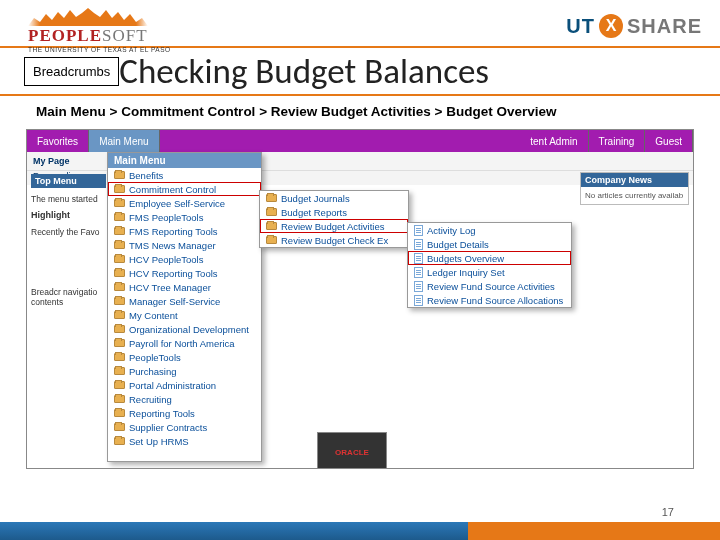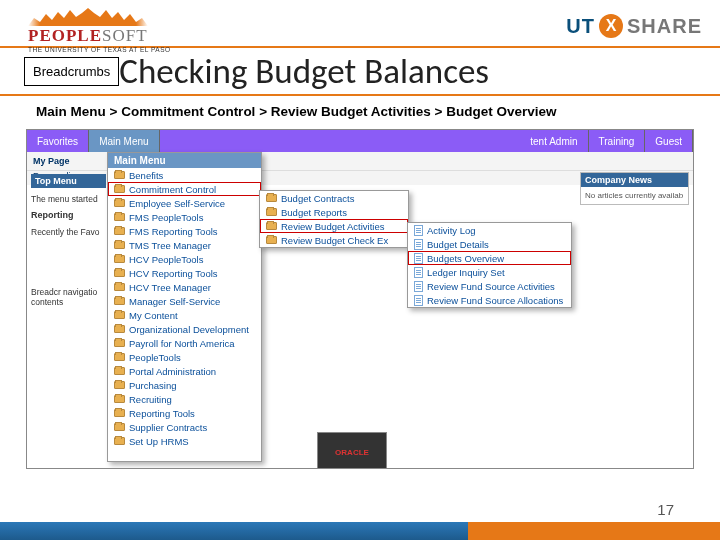--- a/index.html
+++ b/index.html
@@ -12,21 +12,21 @@
   .logo-left .skyline { width: 120px; height: 20px; background: linear-gradient(to right, transparent 0%, #e67817 10%, #e67817 90%, transparent 100%); clip-path: polygon(0 100%,5% 60%,10% 80%,15% 40%,20% 70%,25% 30%,30% 60%,35% 20%,40% 55%,45% 35%,50% 10%,55% 35%,60% 55%,65% 20%,70% 60%,75% 30%,80% 70%,85% 40%,90% 80%,95% 60%,100% 100%); margin-bottom: 1px;}
   .logo-right { display: flex; align-items: center; gap: 4px; padding-top: 8px; }
   .logo-right .ut { font-size: 20px; font-weight: bold; color: #0a4f7a; letter-spacing: 1px; }
   .logo-right .x { width: 24px; height: 24px; background: #e67817; color: #fff; border-radius: 50%; display: flex; align-items: center; justify-content: center; font-weight: bold; font-size: 16px; }
   .logo-right .share { font-size: 20px; font-weight: bold; color: #777; letter-spacing: 1px; }
   .title-row { display: flex; align-items: center; border-bottom: 2px solid #e67817; padding: 2px 0 2px 24px; }
   .bc-box { border: 1px solid #000; padding: 6px 8px; font-size: 13px; }
   .title { font-size: 35px; font-family: "Calibri", Arial, sans-serif; color: #222; }
   .path { font-size: 13.5px; font-weight: bold; padding: 8px 0 10px 36px; }
   .shot-wrap { margin: 0 26px; border: 1px solid #888; height: 340px; position: relative; overflow: hidden; background: #fff; }
-  .topbar { height: 22px; background: #8b5cf6; display: flex; align-items: stretch; font-size: 10px; }
+  .topbar { height: 22px; background: #a21caf; display: flex; align-items: stretch; font-size: 10px; }
   .tab { color: #fff; padding: 4px 10px; border-right: 1px solid #666; display: flex; align-items: center; }
   .tabgap { flex: 1; }
   .sub-row { display: flex; font-size: 9px; padding: 4px 6px; gap: 6px; background: #f4f4f4; border-bottom: 1px solid #ddd; }
   .rightcol { position: absolute; right: 4px; top: 42px; width: 145px; padding-left: 36px; }
   .newsbox { border: 1px solid #bbb; font-size: 8px; background: #fff; }
   .newsbox .hdr { background: #369; color: #fff; padding: 2px 4px; font-size: 9px; font-weight: bold;}
   .newsbox .body { padding: 4px; color: #555; }
   .leftpane { position: absolute; left: 4px; top: 44px; width: 75px; font-size: 8.5px; color: #333; }
   .leftpane .hdr { font-weight: bold; margin-bottom: 3px; font-size: 9px; }
   .leftpane p { margin: 6px 0; line-height: 1.2; }
@@ -38,21 +38,21 @@
   .folder::before { content: ""; position: absolute; top: -2px; left: 0; width: 5px; height: 2px; background: #e8b050; border: 1px solid #b8893d; border-bottom: none; }
   .doc { width: 9px; height: 11px; background: #fff; border: 1px solid #7aa8d8; flex-shrink: 0; position: relative; }
   .doc::after { content:""; position:absolute; left:1px; top:2px; width:5px; height:1px; background:#7aa8d8; box-shadow: 0 2px 0 #7aa8d8, 0 4px 0 #7aa8d8; }
   #m1 { left: 80px; top: 22px; width: 155px; height: 310px; overflow: hidden; }
   #m2 { left: 232px; top: 60px; width: 150px; }
   #m3 { left: 380px; top: 92px; width: 165px; }
   .oracle { position: absolute; left: 290px; top: 302px; width: 70px; height: 40px; background: #333; border: 1px solid #888; display: flex; align-items: center; justify-content: center; color: #d33; font-size: 8px; font-weight: bold; }
   .footer { position: absolute; bottom: 0; left: 0; right: 0; height: 18px; display: flex; }
   .footer .bar1 { flex: 0 0 65%; background: linear-gradient(to bottom, #2b78b8, #1d5a8c); }
   .footer .bar2 { flex: 1; background: #e67817; display: flex; align-items: center; justify-content: flex-end; padding-right: 46px; color: #333; font-size: 12px; }
-  .pagenum { position: absolute; right: 46px; bottom: 22px; font-size: 15px; color: #555; }
+  .pagenum { position: absolute; right: 46px; bottom: 22px; font-size: 11px; color: #555; }
 </style>
 </head>
 <body>
 
 <div class="header">
   <div class="logo-left">
     <div class="skyline"></div>
     <div class="ps"><span>PEOPLE</span><span class="soft">SOFT</span></div>
     <div class="sub">THE UNIVERSITY OF TEXAS AT EL PASO</div>
   </div>
@@ -82,21 +82,21 @@
   <div class="sub-row">
     <span style="font-weight:bold;color:#036">My Page</span>
   </div>
   <div class="sub-row" style="border:none;padding-top:0">
     <span style="color:#036">Personalize</span>
   </div>
 
   <div class="leftpane">
     <div class="hdr" style="background:#369;color:#fff;padding:2px 4px">Top Menu</div>
     <p>The menu started</p>
-    <p class="hdr" style="background:none;color:#333;padding:0">Reporting</p>
+    <p class="hdr" style="background:none;color:#333;padding:0">Highlight</p>
     <p>Recently the Favo</p>
     <p style="margin-top:50px">Breadcr navigatio contents</p>
   </div>
 
   <div class="rightcol">
     <div class="newsbox">
       <div class="hdr">Company News</div>
       <div class="body">No articles currently availab</div>
     </div>
   </div>
@@ -119,21 +119,21 @@
         <div class="item">
           <span class="folder"></span>
           <span>FMS PeopleTools</span>
         </div>
         <div class="item">
           <span class="folder"></span>
           <span>FMS Reporting Tools</span>
         </div>
         <div class="item">
           <span class="folder"></span>
-          <span>TMS Tree Manager</span>
+          <span>TMS News Manager</span>
         </div>
         <div class="item">
           <span class="folder"></span>
           <span>HCV PeopleTools</span>
         </div>
         <div class="item">
           <span class="folder"></span>
           <span>HCV Reporting Tools</span>
         </div>
         <div class="item">
@@ -155,25 +155,25 @@
         <div class="item">
           <span class="folder"></span>
           <span>Payroll for North America</span>
         </div>
         <div class="item">
           <span class="folder"></span>
           <span>PeopleTools</span>
         </div>
         <div class="item">
           <span class="folder"></span>
+          <span>Purchasing</span>
+        </div>
+        <div class="item">
+          <span class="folder"></span>
           <span>Portal Administration</span>
-        </div>
-        <div class="item">
-          <span class="folder"></span>
-          <span>Purchasing</span>
         </div>
         <div class="item">
           <span class="folder"></span>
           <span>Recruiting</span>
         </div>
         <div class="item">
           <span class="folder"></span>
           <span>Reporting Tools</span>
         </div>
         <div class="item">
@@ -184,21 +184,21 @@
           <span class="folder"></span>
           <span>Set Up HRMS</span>
         </div>
       </div>
   </div>
 
   <div id="m2" class="menu">
     <div>
         <div class="item">
           <span class="folder"></span>
-          <span>Budget Contracts</span>
+          <span>Budget Journals</span>
         </div>
         <div class="item">
           <span class="folder"></span>
           <span>Budget Reports</span>
         </div>
         <div class="item hi">
           <span class="folder"></span>
           <span>Review Budget Activities</span>
         </div>
         <div class="item">

